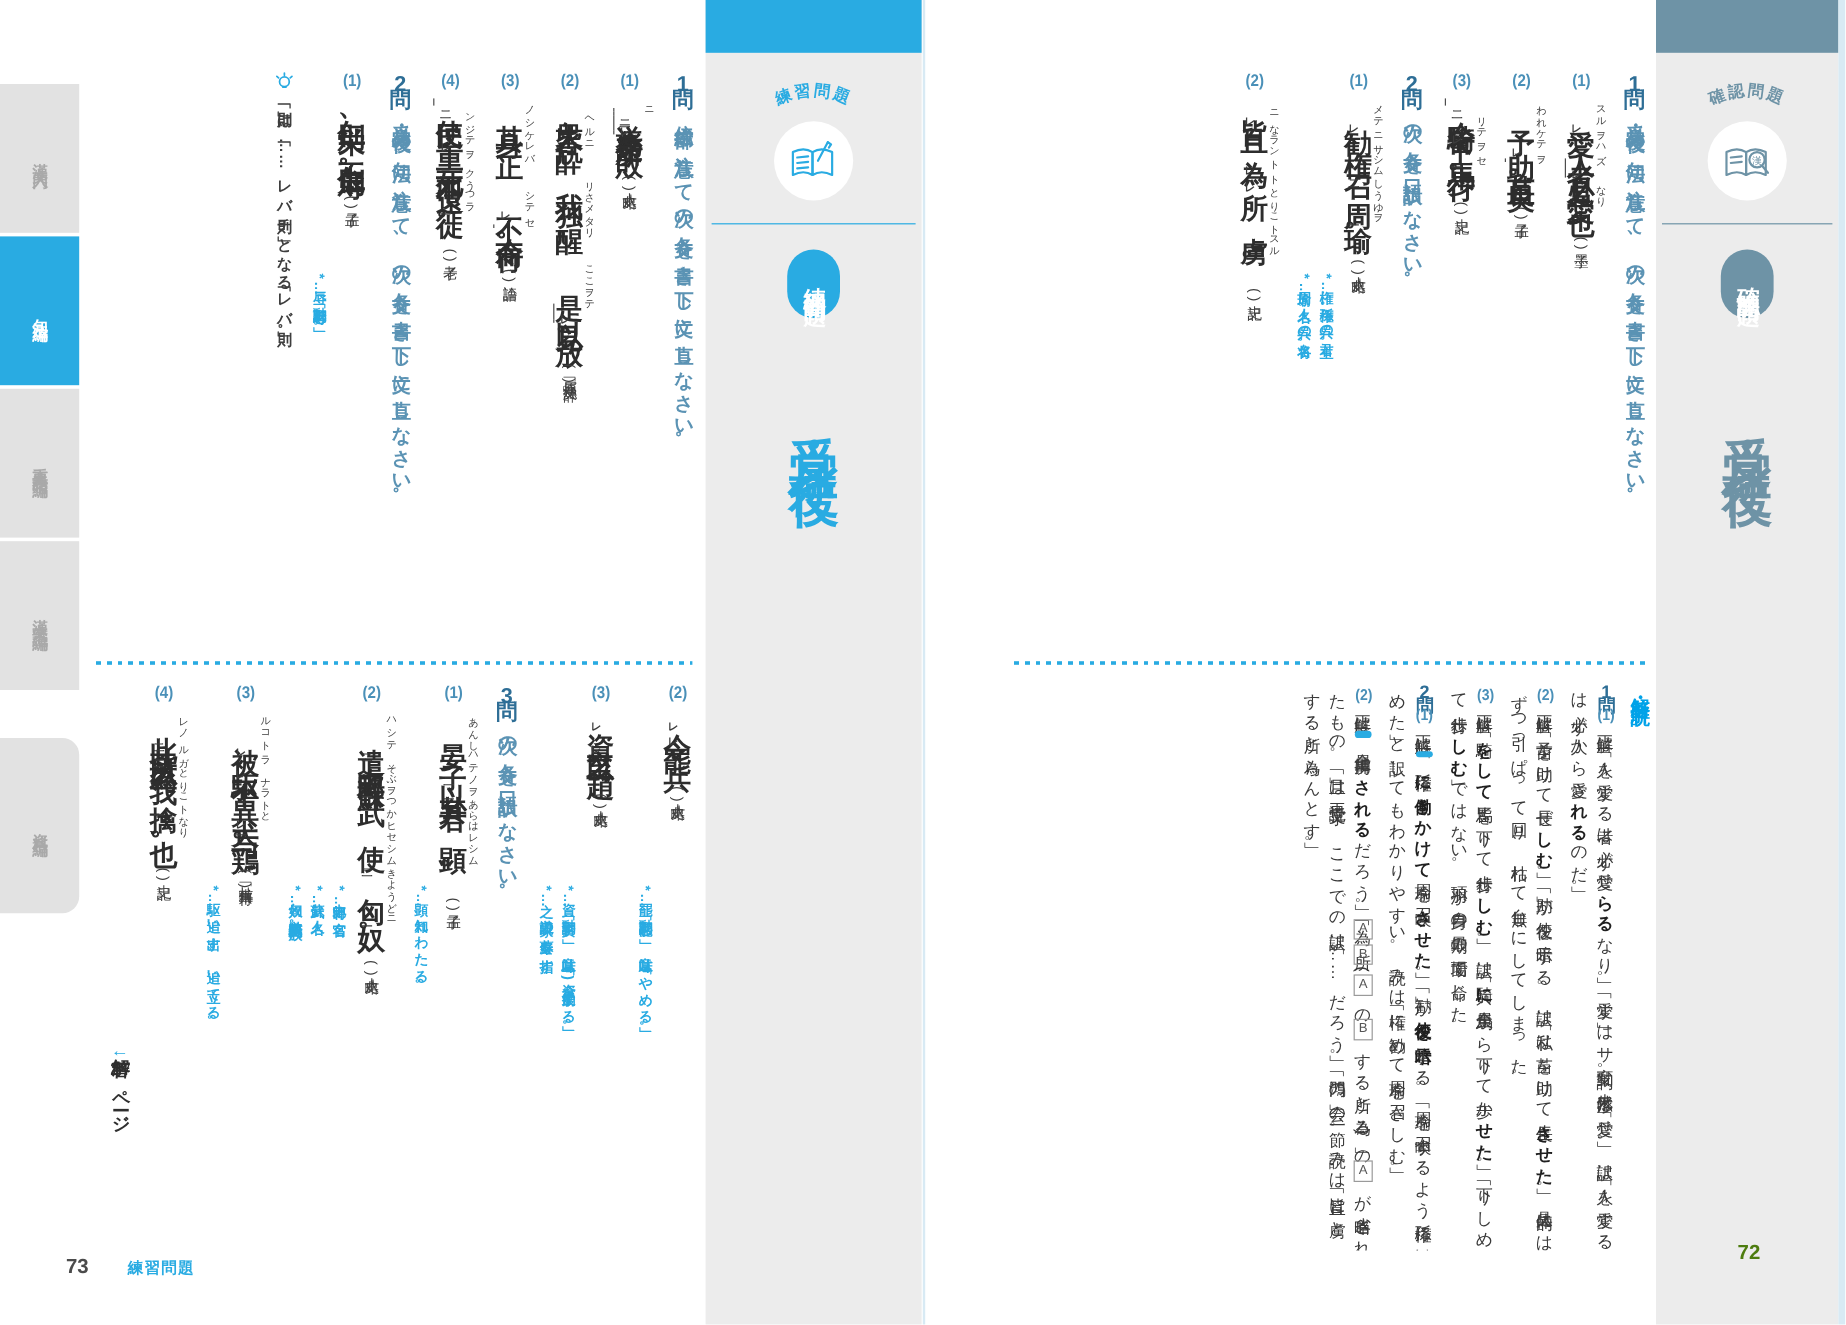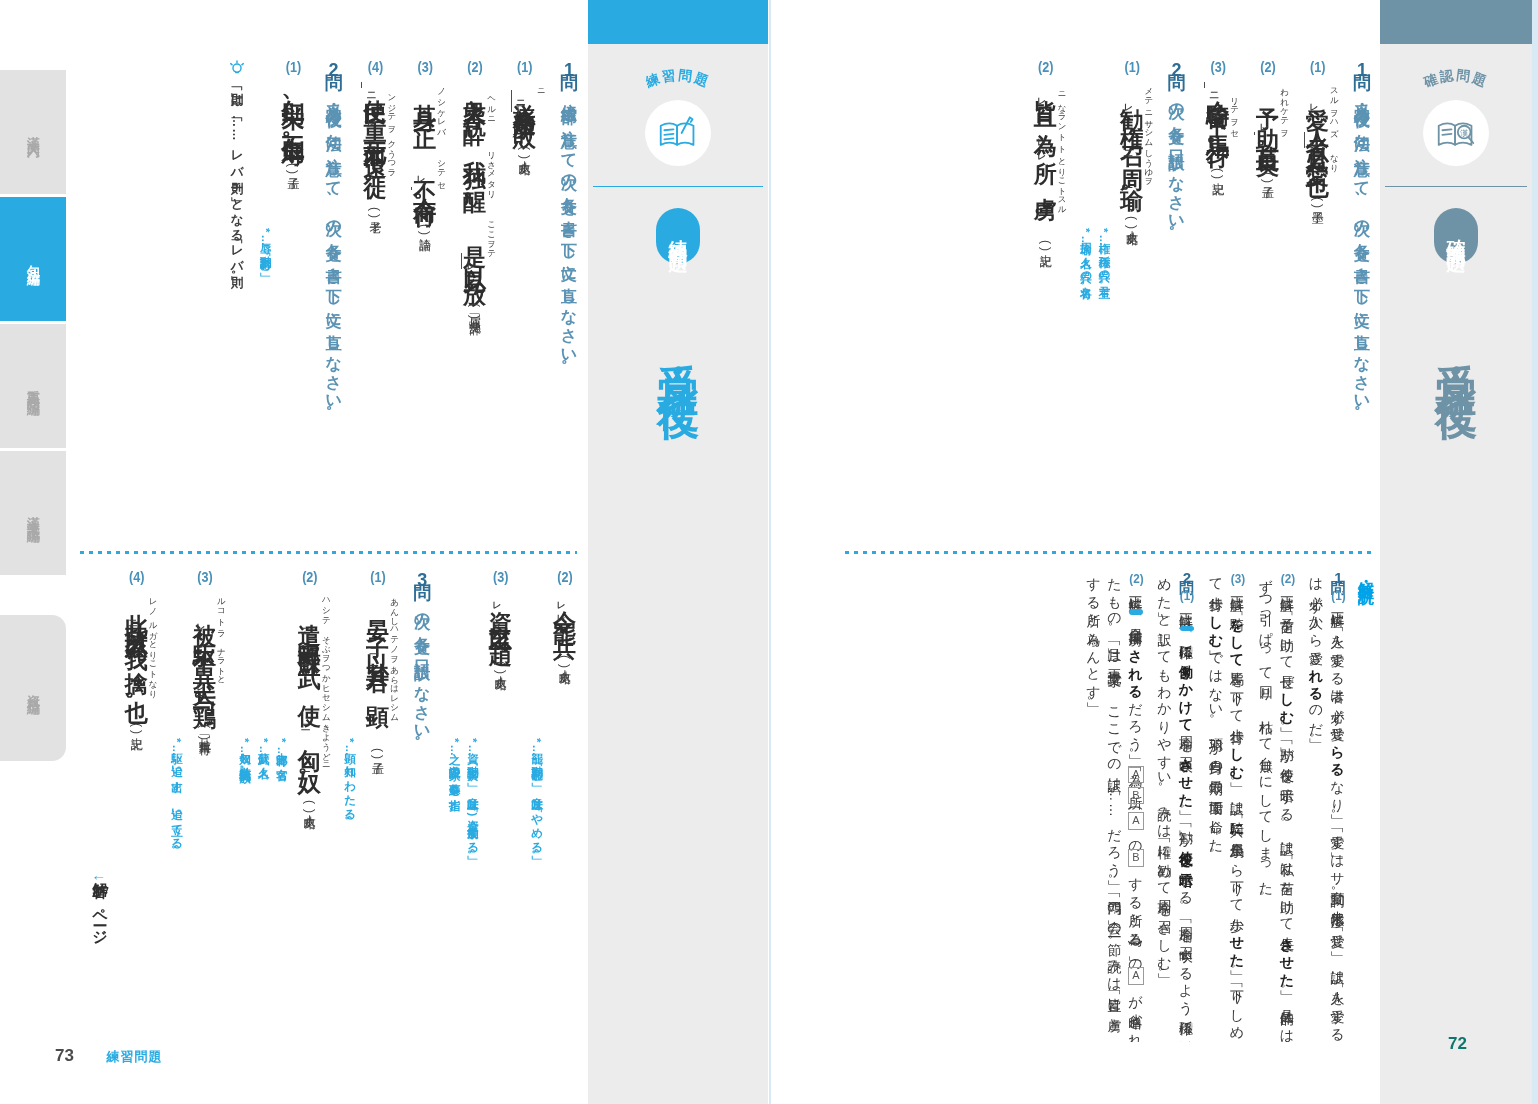--- a/index.html
+++ b/index.html
@@ -73,21 +73,21 @@
   .pill.teal{background:#6e93a6;}
   .pill span{writing-mode:vertical-rl;font-size:19px;font-weight:800;color:#fff;letter-spacing:5px;}
   .vtitle{position:absolute;top:330px;left:50%;transform:translateX(-50%);writing-mode:vertical-rl;font-size:42px;font-weight:800;letter-spacing:9px;}
   .vtitle.blue{color:#29abe2;}
   .vtitle.teal{color:#6e93a6;}
 
   
   .footer-left{position:absolute;left:55px;top:1046px;}
   .footer-left .pageno{font-size:17px;color:#4b4b4b;font-weight:600;margin-right:28px;}
   .footer-left .footlabel{font-size:13px;color:#29abe2;font-weight:700;letter-spacing:1px;}
-  .footer-right{position:absolute;left:68px;bottom:50px;font-size:17px;color:#0f766e;font-weight:600;}
+  .footer-right{position:absolute;left:68px;bottom:50px;font-size:17px;color:#4d7c0f;font-weight:600;}
   .gutter{position:absolute;left:769px;top:0;width:2px;height:1104px;background:#d8eaf4;}
   .rightedge{position:absolute;right:0;top:0;width:6px;height:1104px;background:#d8eaf4;}
 </style>
 </head>
 <body>
 
 <div class="canvas">
 
   <div class="sidebar" id="sidebar">
       <div class="tab">

